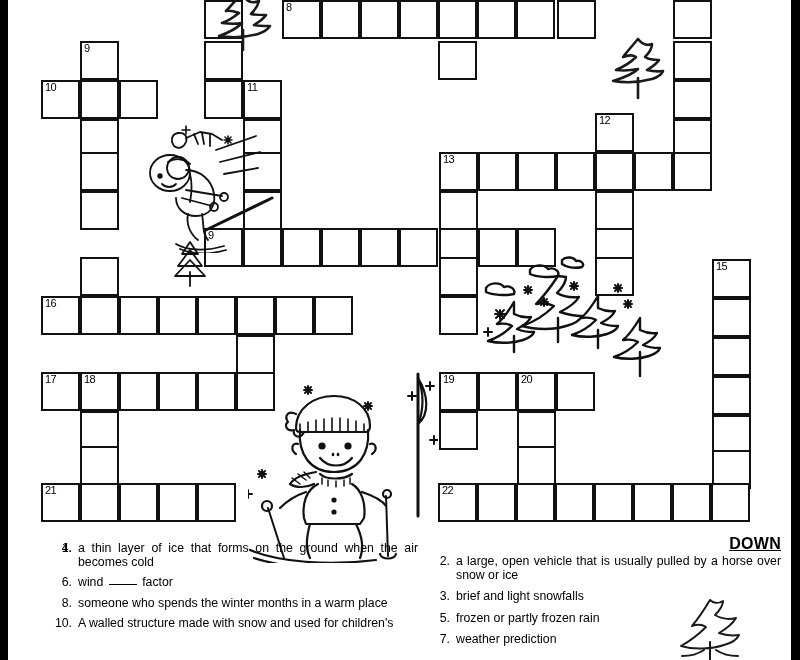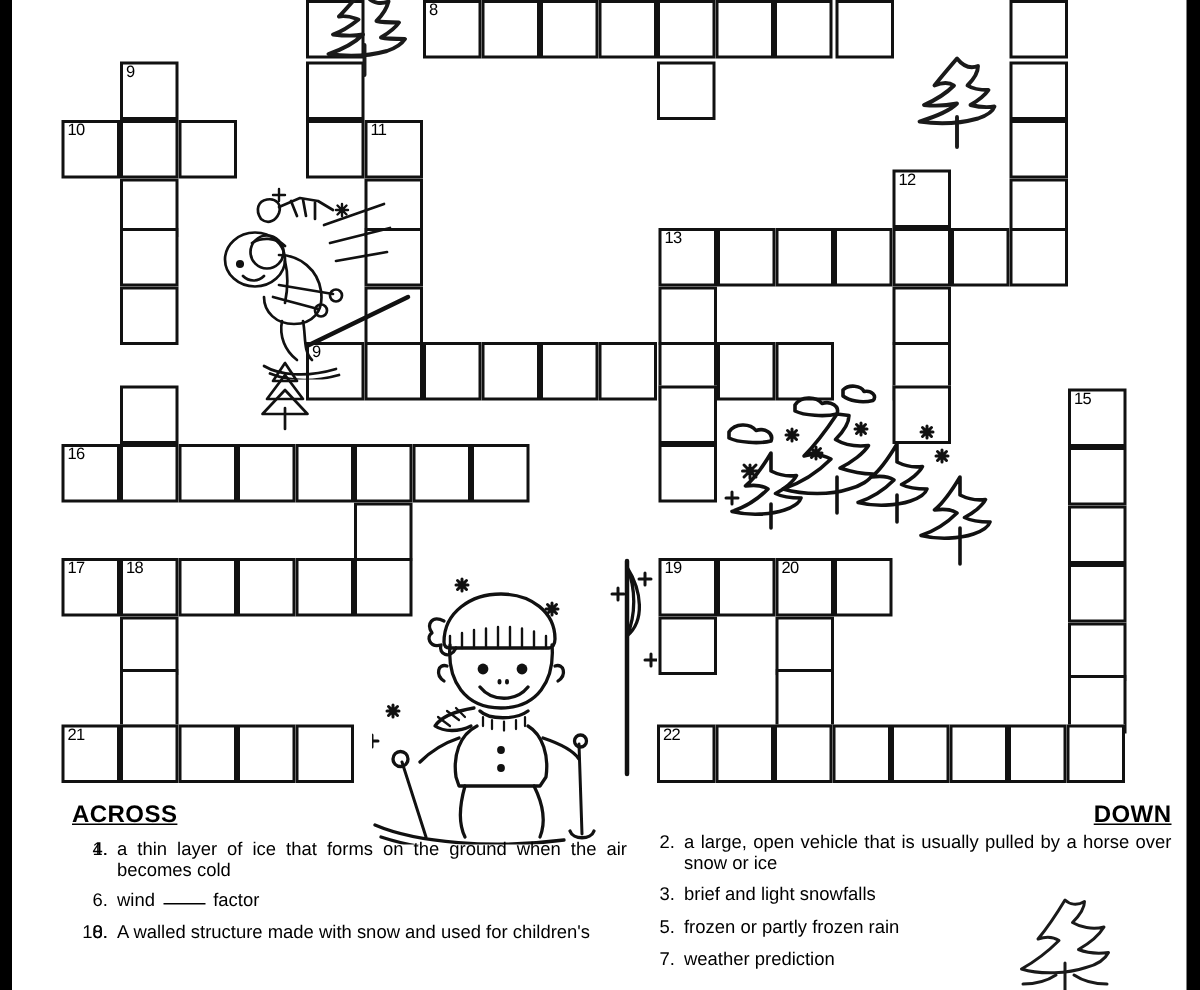--- a/index.html
+++ b/index.html
@@ -436,26 +436,25 @@
         <path d="M40 44 L40 62"></path>
         <path d="M34 52 C28 56 20 58 12 58"></path>
         <path d="M46 52 C52 56 60 58 68 58"></path>
       </g>
     </svg>
   </div>
 
   <div id="clues">
 
     <div class="clue-col col-across">
-      <span class="clue-head">ACROSS</span>
       <ol class="clue-list" id="across-list">
           <li><span class="cnum">1.</span></li>
           <li><span class="cnum">4.</span><span>a thin layer of ice that forms on the ground when the air becomes cold</span></li>
           <li><span class="cnum">6.</span><span>wind <span class="blank-rule"></span> factor</span></li>
-          <li><span class="cnum">8.</span></li>
+          <li><span class="cnum">8.</span><span>someone who spends the winter months in a warm place</span></li>
           <li><span class="cnum">10.</span><span>A walled structure made with snow and used for children's</span></li>
         </ol>
     </div>
 
     <div class="clue-col col-down">
       <span class="clue-head">DOWN</span>
       <ol class="clue-list" id="down-list">
           <li><span class="cnum">2.</span><span>a large, open vehicle that is usually pulled by a horse over snow or ice</span></li>
           <li><span class="cnum">3.</span><span>brief and light snowfalls</span></li>
           <li><span class="cnum">5.</span><span>frozen or partly frozen rain</span></li>

